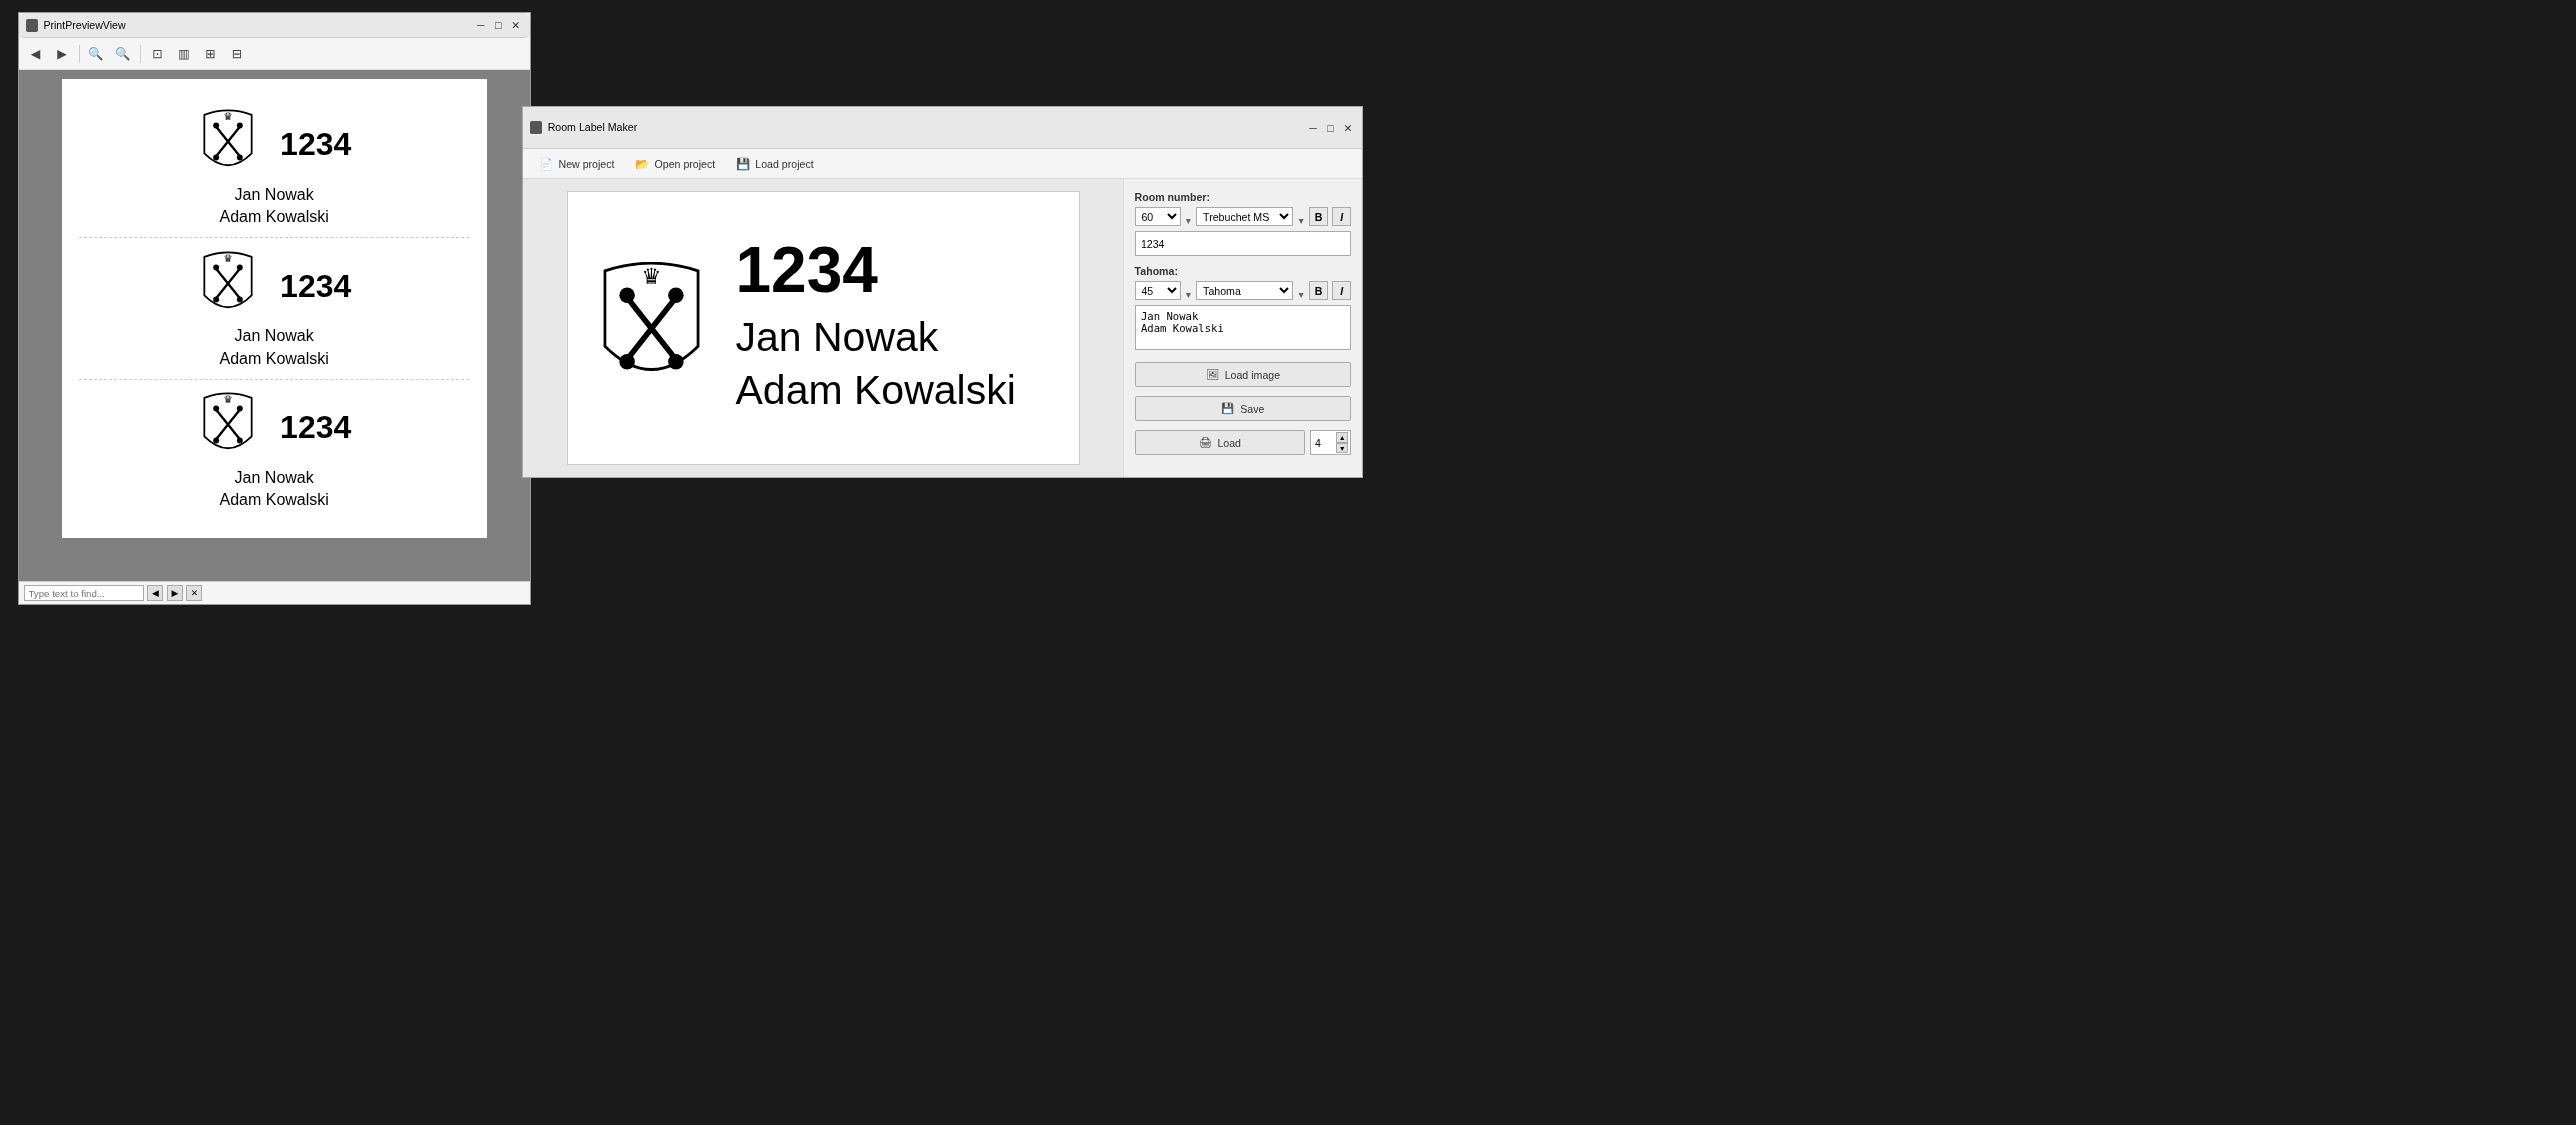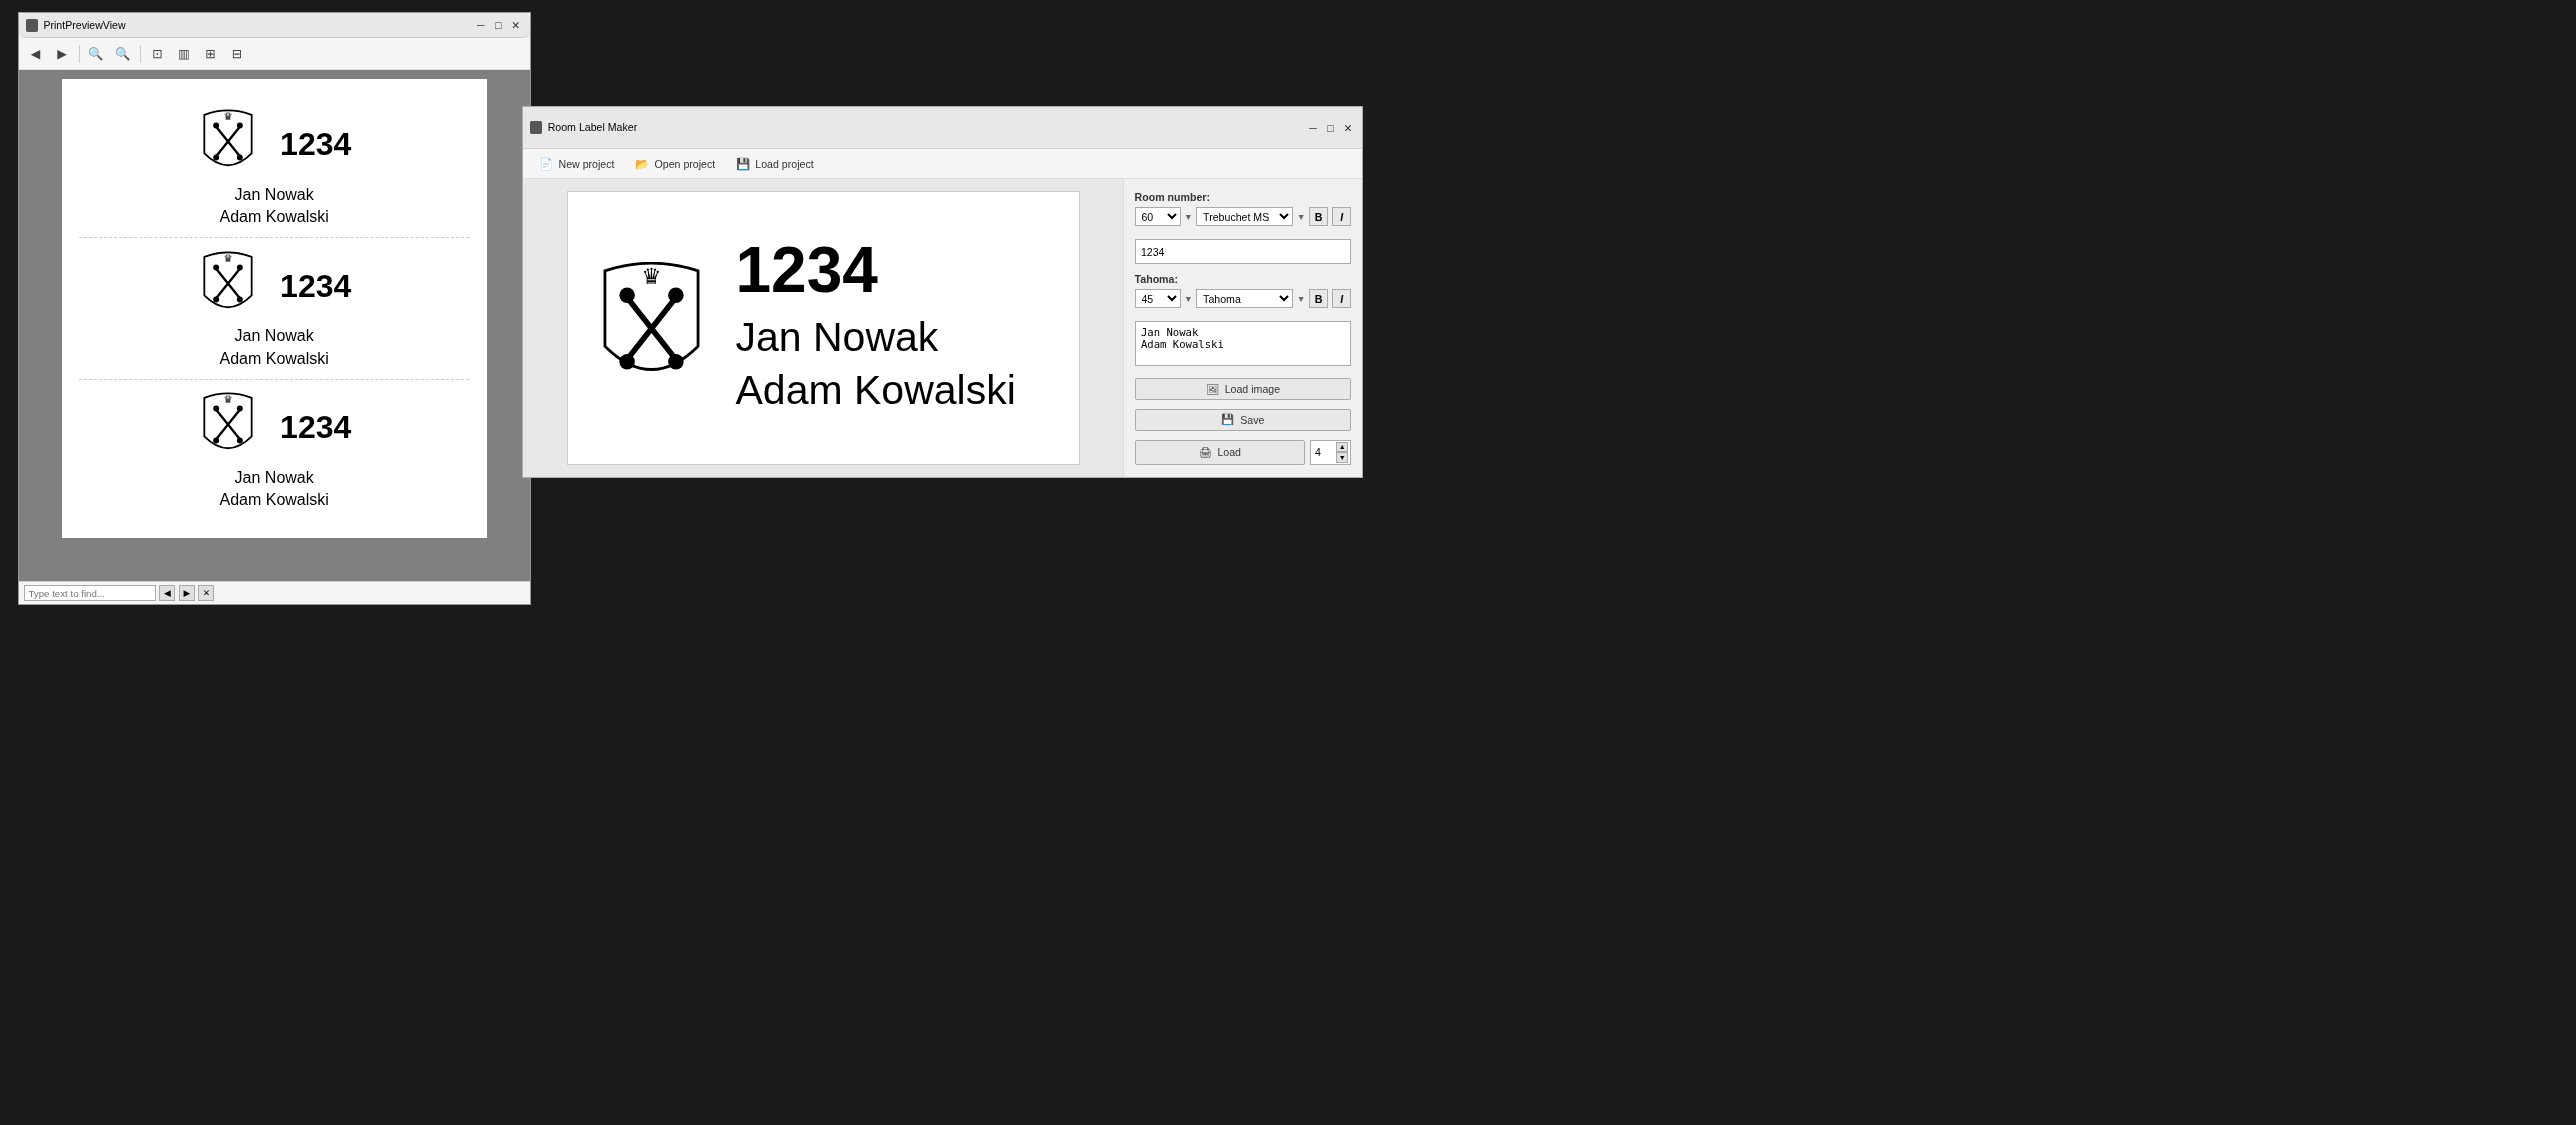--- a/index.html
+++ b/index.html
@@ -155,21 +155,21 @@
       background: #f5f5f5;
       border-top: 0.9px solid #ccc;
       height: 23px;
       display: flex;
       align-items: center;
       padding: 0 5.3px;
       gap: 3.5px;
       flex-shrink: 0;
     }
     .find-input {
-      width: 132px;
+      width: 120px;
       height: 16px;
       border: 0.9px solid #aaa;
       font-size: 9.7px;
       padding: 0 3.5px;
       color: #999;
     }
     .find-nav-btn {
       width: 16px;
       height: 16px;
       background: #e0e0e0;
@@ -295,23 +295,23 @@
       flex-shrink: 0;
     }
     .field-label {
       font-size: 10.6px;
       font-weight: 600;
       color: #333;
       margin-bottom: 3.5px;
     }
     .font-row {
       display: flex;
-      align-items: center;
+      align-items: flex-end;
       gap: 3.5px;
-      margin-bottom: 13px;
+      margin-bottom: 5px;
     }
     .font-size-select {
       width: 46px;
       height: 19.5px;
       border: 0.9px solid #aaa;
       background: #fff;
       font-size: 10.6px;
       padding: 0 1.8px;
     }
     .font-face-select {

